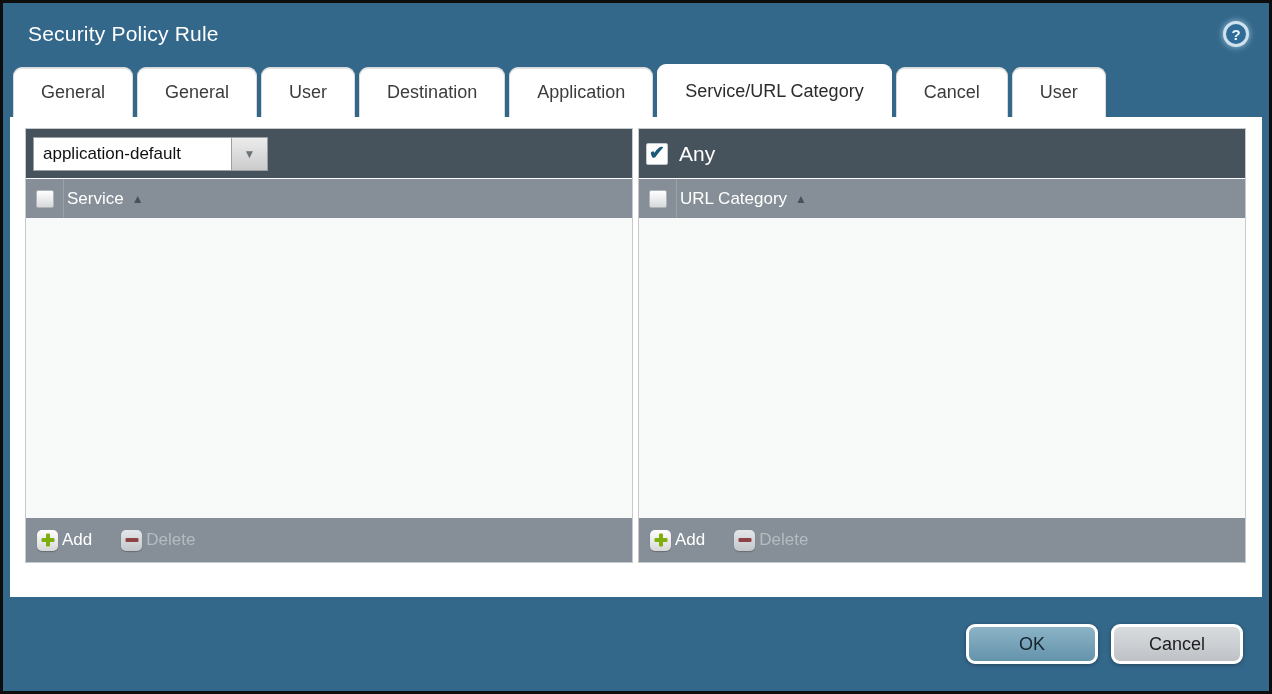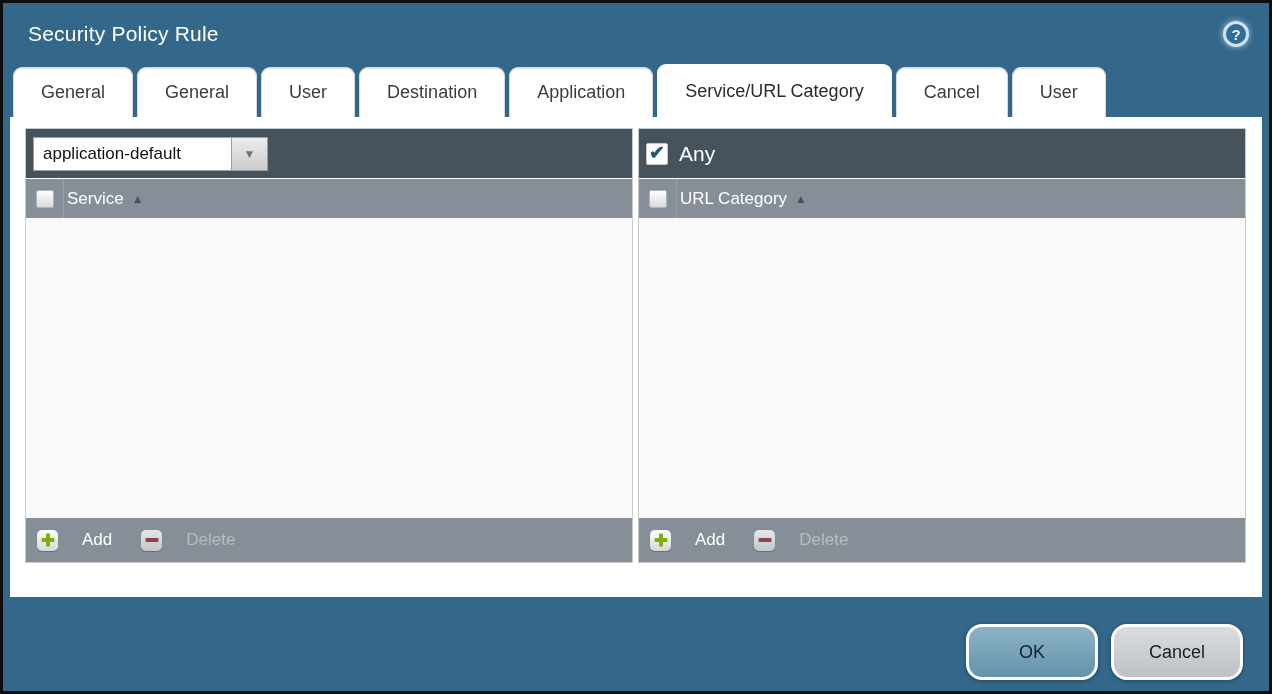--- a/index.html
+++ b/index.html
@@ -109,21 +109,21 @@
     display: flex; align-items: center; padding: 0 9px;
     font-size: 17px; color: #111111; overflow: hidden; white-space: nowrap;
   }
   .dd-btn {
     width: 37px; background: linear-gradient(#ececec, #cbcbcb);
     border: 1px solid #9aa0a4;
     display: flex; align-items: center; justify-content: center;
     color: #6d7478; font-size: 12px;
   }
   
-  .tool-btn { display: flex; align-items: center; gap: 24px; cursor: pointer; }
+  .tool-btn { display: flex; align-items: center; gap: 4px; cursor: pointer; }
   .tool-btn.delete { margin-left: 29px; }
   .sq-icon {
     width: 21px; height: 21px; border-radius: 5px; position: relative; flex-shrink: 0;
     box-shadow: 0 1px 1px rgba(0,0,0,.25);
   }
   .sq-icon.plus { background: linear-gradient(#ffffff, #d7d7d7); }
   .sq-icon.plus::before, .sq-icon.plus::after {
     content: ""; position: absolute; left: 50%; top: 50%;
     transform: translate(-50%, -50%); background: #7fae10; border-radius: 1px;
   }
@@ -136,22 +136,22 @@
     width: 13px; height: 4px;
   }
   .add-label { color: #ffffff; font-size: 17px; }
   .del-label { color: #b4bbc1; font-size: 17px; }
   
   .footer {
     display: flex; justify-content: flex-end; gap: 13px;
     padding: 27px 26px 0 0;
   }
   .btn {
-    width: 132px; height: 56px;
-    border: 3px solid #ffffff; border-radius: 16px;
+    width: 132px; height: 40px;
+    border: 3px solid #ffffff; border-radius: 9px;
     font-size: 18px; font-family: "Liberation Sans", sans-serif;
     cursor: pointer; box-shadow: 0 1px 4px rgba(0,0,0,.35);
   }
   .btn.ok { background: linear-gradient(#8cb3c6, #6493ab); color: #13242c; }
   .btn.cancel { background: linear-gradient(#d9dcdf, #bec2c6); color: #1d1d1d; }
 </style>
 </head>
 <body>
 
 <div class="dialog">

